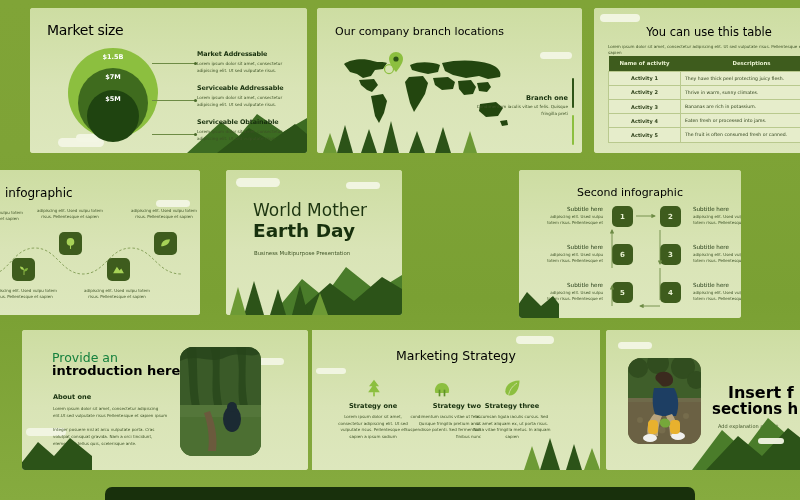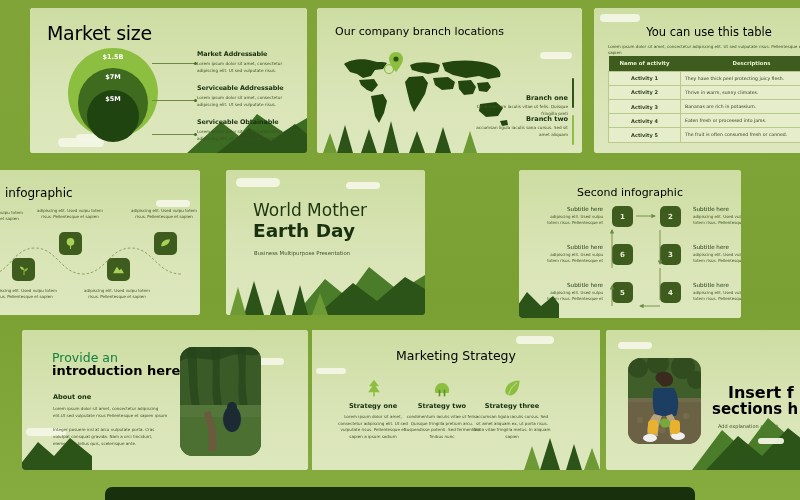--- a/index.html
+++ b/index.html
@@ -20,21 +20,21 @@
   }
   .sky{
     position:absolute; left:0; top:0; right:0; bottom:0;
     background:linear-gradient(180deg,#cddda2 0%,#d9e4b6 55%,#dde7bd 100%);
   }
   .cloud{ position:absolute; background:#f2f6e4; border-radius:40px; opacity:.95; }
   .mtn{ position:absolute; bottom:0; }
 
   
   #s1{ left:30px; top:8px; width:277px; height:145px; border-radius:3px;}
-  .s1-title{ position:absolute; left:17px; top:14px; font-size:19px; letter-spacing:-.3px;}
+  .s1-title{ position:absolute; left:17px; top:14px; font-size:14px; letter-spacing:-.3px;}
   .circ{ position:absolute; border-radius:50%; display:flex; justify-content:center; }
   .circ span{ color:#fff; font-size:6.5px; font-weight:700; margin-top:5px;}
   .s1-item{ position:absolute; left:167px; width:102px;}
   .s1-item .t{ font-size:6.4px; font-weight:700; color:#17300d; letter-spacing:-.1px;}
   .s1-item .d{ font-size:4.2px; color:#3d5226; line-height:1.55; margin-top:3px;}
   .leader{ position:absolute; height:1px; background:#6d8b45; }
   .leader::after{content:"";position:absolute;right:-1px;top:-1px;width:3px;height:3px;border-radius:50%;background:#4b6b2a;}
 
   
   #s2{ left:317px; top:8px; width:265px; height:145px; border-radius:3px;}
@@ -54,21 +54,21 @@
   tbody td.act{ font-weight:700; text-align:center; width:72px; font-size:5px;}
 
   
   #s4{ left:-55px; top:170px; width:255px; height:145px; border-radius:3px;}
   .s4-title{ position:absolute; left:60px; top:16px; font-size:12px;}
   .node{ position:absolute; width:23px; height:23px; border-radius:5px; background:#3e5c1d;
          display:flex; align-items:center; justify-content:center; }
   .cap{ position:absolute; width:74px; text-align:center; font-size:4px; color:#3d5226; line-height:1.55;}
 
   
-  #s5{ left:226px; top:170px; width:199px; height:145px; border-radius:3px;}
+  #s5{ left:226px; top:170px; width:176px; height:145px; border-radius:3px;}
   .s5-l1{ position:absolute; left:27px; top:30px; font-size:17px; font-weight:400; color:#1d3510;}
   .s5-l2{ position:absolute; left:27px; top:50px; font-size:18.5px; font-weight:700; color:#17300d;}
   .s5-sub{ position:absolute; left:28px; top:80px; font-size:5.4px; color:#3d5226;}
 
   
   #s6{ left:519px; top:170px; width:222px; height:148px; border-radius:3px;}
   .s6-title{ position:absolute; left:0; right:0; top:16px; text-align:center; font-size:11px;}
   .gbox{ position:absolute; width:21px; height:21px; border-radius:5px; background:#3e5c1d;
          color:#eaf2d4; font-size:7px; font-weight:700; display:flex; align-items:center; justify-content:center;}
   .sub{ position:absolute; width:62px;}
@@ -181,24 +181,20 @@
         <path d="M146 36 L153 14 L160 36 Z"></path>
       </g>
   </svg>
 
   <div class="bbar" style="right:8px;top:70px;height:30px;background:#2e5417;"></div>
   <div class="bbar" style="right:8px;top:107px;height:30px;background:#8cbf3f;"></div>
   <div class="branch" style="top:70px;width:92px;margin-top:16px;">
     <div class="bt">Branch one</div>
     <div class="bd">Condimentum iaculis vitae ut felis. Quisque fringilla preti</div>
   </div>
-  <div class="branch" style="top:107px;width:92px;">
-    <div class="bt">Branch two</div>
-    <div class="bd">accumsan ligula iaculis sana cursus. Sed sit amet aliquam</div>
-  </div>
 </div>
 
 <div class="slide" id="s3">
   <div class="sky"></div>
   <div class="cloud" style="left:6px;top:6px;width:40px;height:8px;"></div>
   <div class="s3-title">You can use this table</div>
   <div class="s3-sub">Lorem ipsum dolor sit amet, consectetur adipiscing elit. Ut sed vulputate risus. Pellentesque et sapien</div>
   <table>
     <thead>
       <tr>
@@ -405,21 +401,21 @@
   </svg>
   <svg style="position:absolute;left:190px;top:48px;" width="20" height="20" viewBox="0 0 24 24">
     <path d="M21 3 C10 3 4 9 4 16 C4 19 6 21 9 21 C17 21 21 12 21 3Z" fill="#8cbf3f"></path>
     <path d="M18 6 C12 10 9 15 8 20" stroke="#d7e2b0" stroke-width="1" fill="none"></path>
   </svg>
 
   <div class="strat" style="left:22px;top:72px;text-align:center;">
     <div class="sh">Strategy one</div>
     <div class="sp">Lorem ipsum dolor sit amet, consectetur adipiscing elit. Ut sed vulputate risus. Pellentesque et sapien a ipsum sodium</div>
   </div>
-  <div class="strat" style="left:91px;top:72px;text-align:center;">
+  <div class="strat" style="left:91px;top:72px;text-align:right;">
     <div class="sh">Strategy two</div>
     <div class="sp">condimentum iaculis vitae ut felis. Quisque fringilla pretium arcu. Suspendisse potenti. Sed fermentum finibus nunc</div>
   </div>
   <div class="strat" style="left:161px;top:72px;text-align:center;">
     <div class="sh">Strategy three</div>
     <div class="sp">accumsan ligula iaculis cursus. Sed sit amet aliquam ex, ut porta risus. Nulla vitae fringilla metus. In aliquam sapien</div>
   </div>
 
   <svg style="position:absolute;right:0;bottom:0;" width="90" height="44" viewBox="0 0 90 44">
     <g fill="#2c5318">

